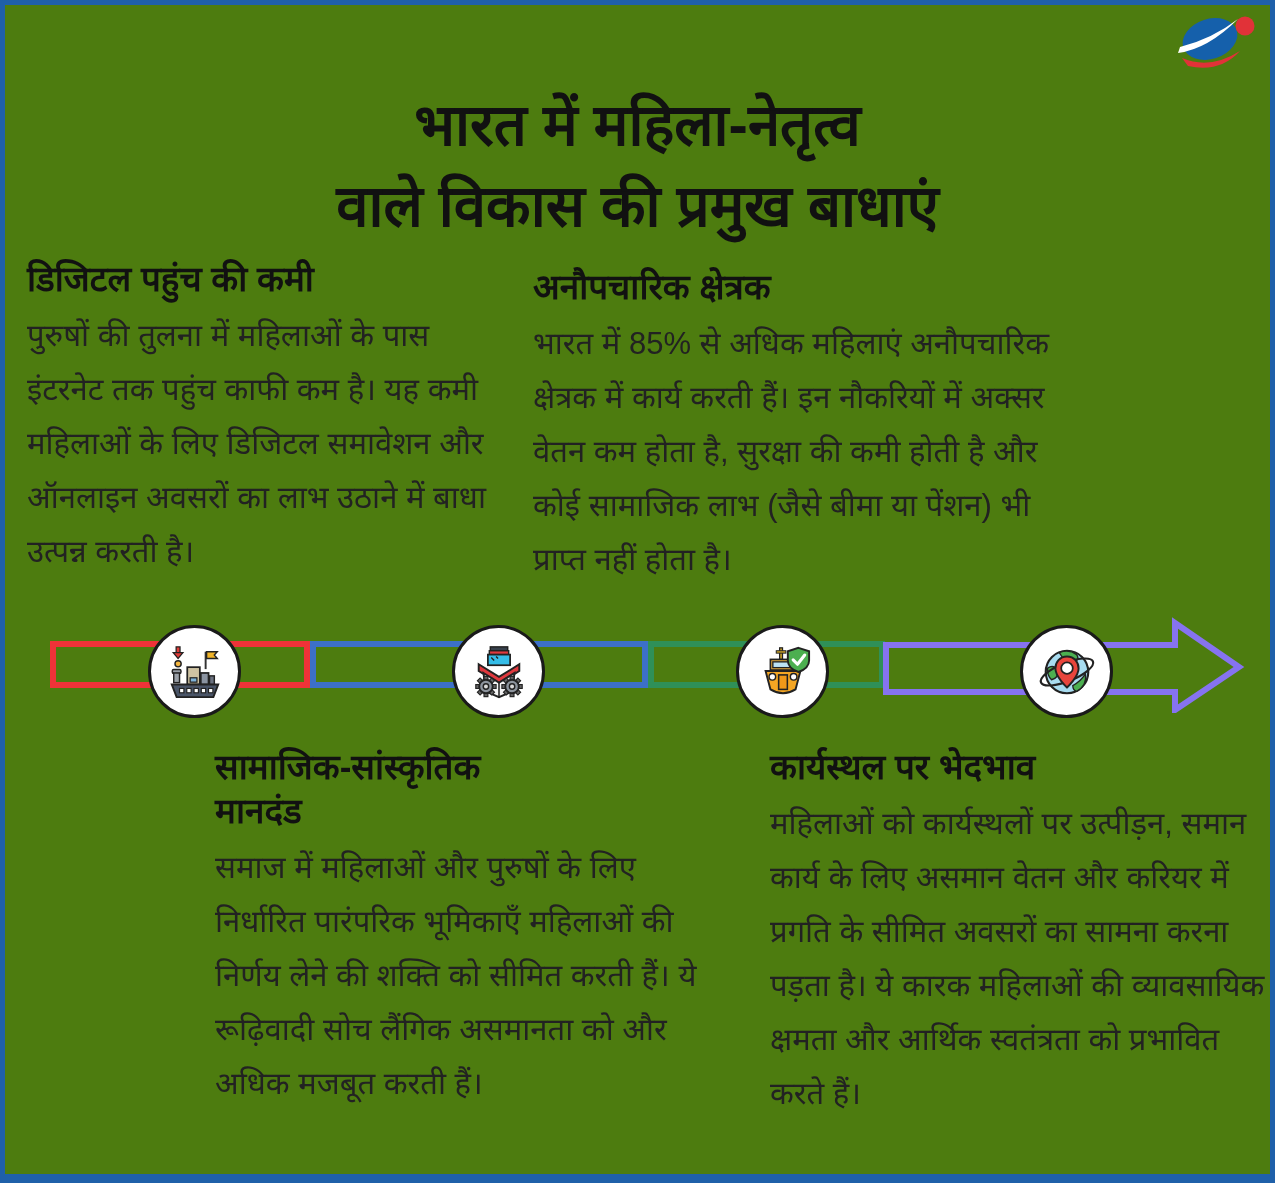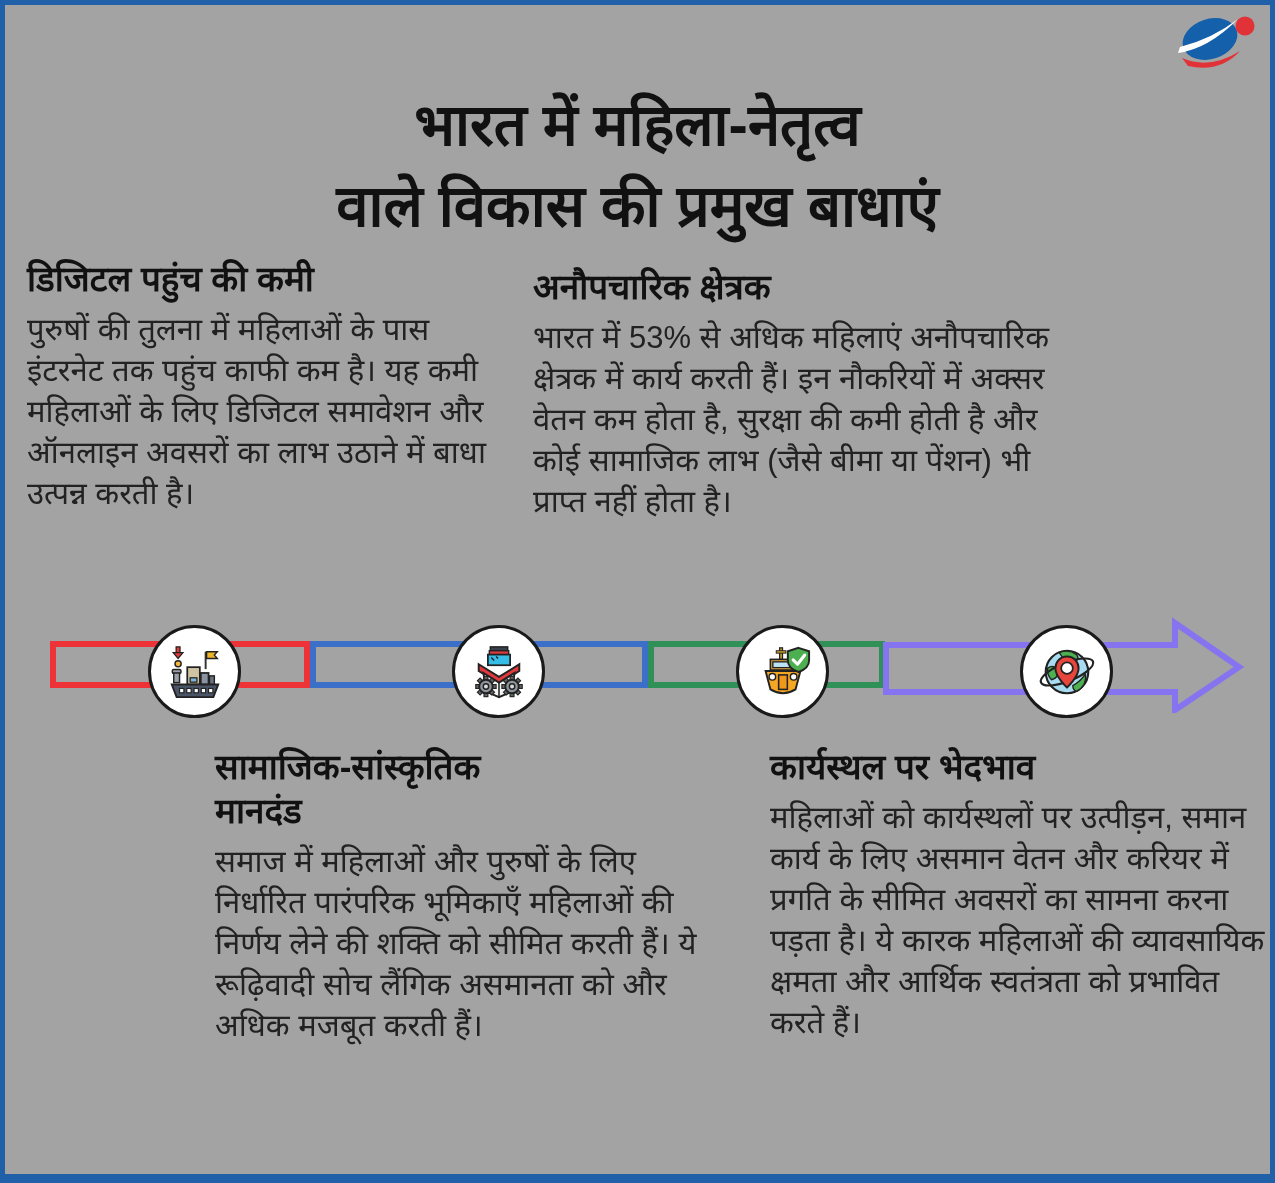--- a/index.html
+++ b/index.html
@@ -1,38 +1,38 @@
 <!DOCTYPE html>
 <html><head>
 <meta charset="utf-8">
 <style>
   html,body{margin:0;padding:0;background:#ffffff;}
   .canvas{
     position:relative;
     width:1275px;height:1183px;
     box-sizing:border-box;
-    background:#a3a3a3;
+    background:#4d7c0f;
     border:5px solid #1F60A9;
     border-bottom-width:9px;
     overflow:hidden;
     font-family:"Liberation Sans","DejaVu Sans",sans-serif;
     color:#1D1D1B;
   }
   .logo{position:absolute;top:8px;right:14px;width:80px;height:58px;}
   .title{
     position:absolute;left:0;right:0;top:40px;
     text-align:center;font-weight:bold;font-size:58px;line-height:81px;
     color:#111;white-space:pre-line;letter-spacing:0;
   }
   .section{position:absolute;text-align:left;}
   .sec-heading{
     font-weight:bold;font-size:35px;line-height:44px;color:#111;
     margin:0 0 8px 0;white-space:pre-line;
   }
-  .sec-body{font-size:31px;line-height:41px;color:#222;margin:0;}
+  .sec-body{font-size:31px;line-height:54px;color:#222;margin:0;}
   .sec-digital{left:22px;top:252px;width:480px;}
   .sec-informal{left:528px;top:235px;width:525px;margin-top:25px;}
   .sec-social{left:210px;top:740px;width:510px;}
   .sec-workplace{left:765px;top:740px;width:500px;}
 
   .timeline{position:absolute;left:0;top:0;width:100%;height:0;}
   .seg{
     position:absolute;top:636px;height:47px;box-sizing:border-box;
     border:6px solid var(--seg-color,#888);background:transparent;
   }
@@ -70,21 +70,21 @@
   <h1 class="title">भारत में महिला-नेतृत्व
 वाले विकास की प्रमुख बाधाएं</h1>
 
   <div class="section sec-digital">
     <h2 class="sec-heading">डिजिटल पहुंच की कमी</h2>
     <p class="sec-body">पुरुषों की तुलना में महिलाओं के पास इंटरनेट तक पहुंच काफी कम है। यह कमी महिलाओं के लिए डिजिटल समावेशन और ऑनलाइन अवसरों का लाभ उठाने में बाधा उत्पन्न करती है।</p>
   </div>
 
   <div class="section sec-informal">
     <h2 class="sec-heading">अनौपचारिक क्षेत्रक</h2>
-    <p class="sec-body">भारत में 53% से अधिक महिलाएं अनौपचारिक क्षेत्रक में कार्य करती हैं। इन नौकरियों में अक्सर वेतन कम होता है, सुरक्षा की कमी होती है और कोई सामाजिक लाभ (जैसे बीमा या पेंशन) भी प्राप्त नहीं होता है।</p>
+    <p class="sec-body">भारत में 85% से अधिक महिलाएं अनौपचारिक क्षेत्रक में कार्य करती हैं। इन नौकरियों में अक्सर वेतन कम होता है, सुरक्षा की कमी होती है और कोई सामाजिक लाभ (जैसे बीमा या पेंशन) भी प्राप्त नहीं होता है।</p>
   </div>
 
   <div class="timeline">
     <div class="seg seg-0" style="--seg-color: #EE3338;"></div>
     <div class="seg seg-1" style="--seg-color: #3C70C8;"></div>
     <div class="seg seg-2" style="--seg-color: #2F9058;"></div>
     <span class="arrow-wrap" style="--seg-color: #8673F0;">
       <svg width="362" height="104" viewBox="0 0 362 104">
         <polygon points="3,36 292,36 292,14 356,58 292,101 292,83 3,83" fill="none" stroke="currentColor" stroke-width="6" stroke-linejoin="miter"></polygon>
       </svg>

